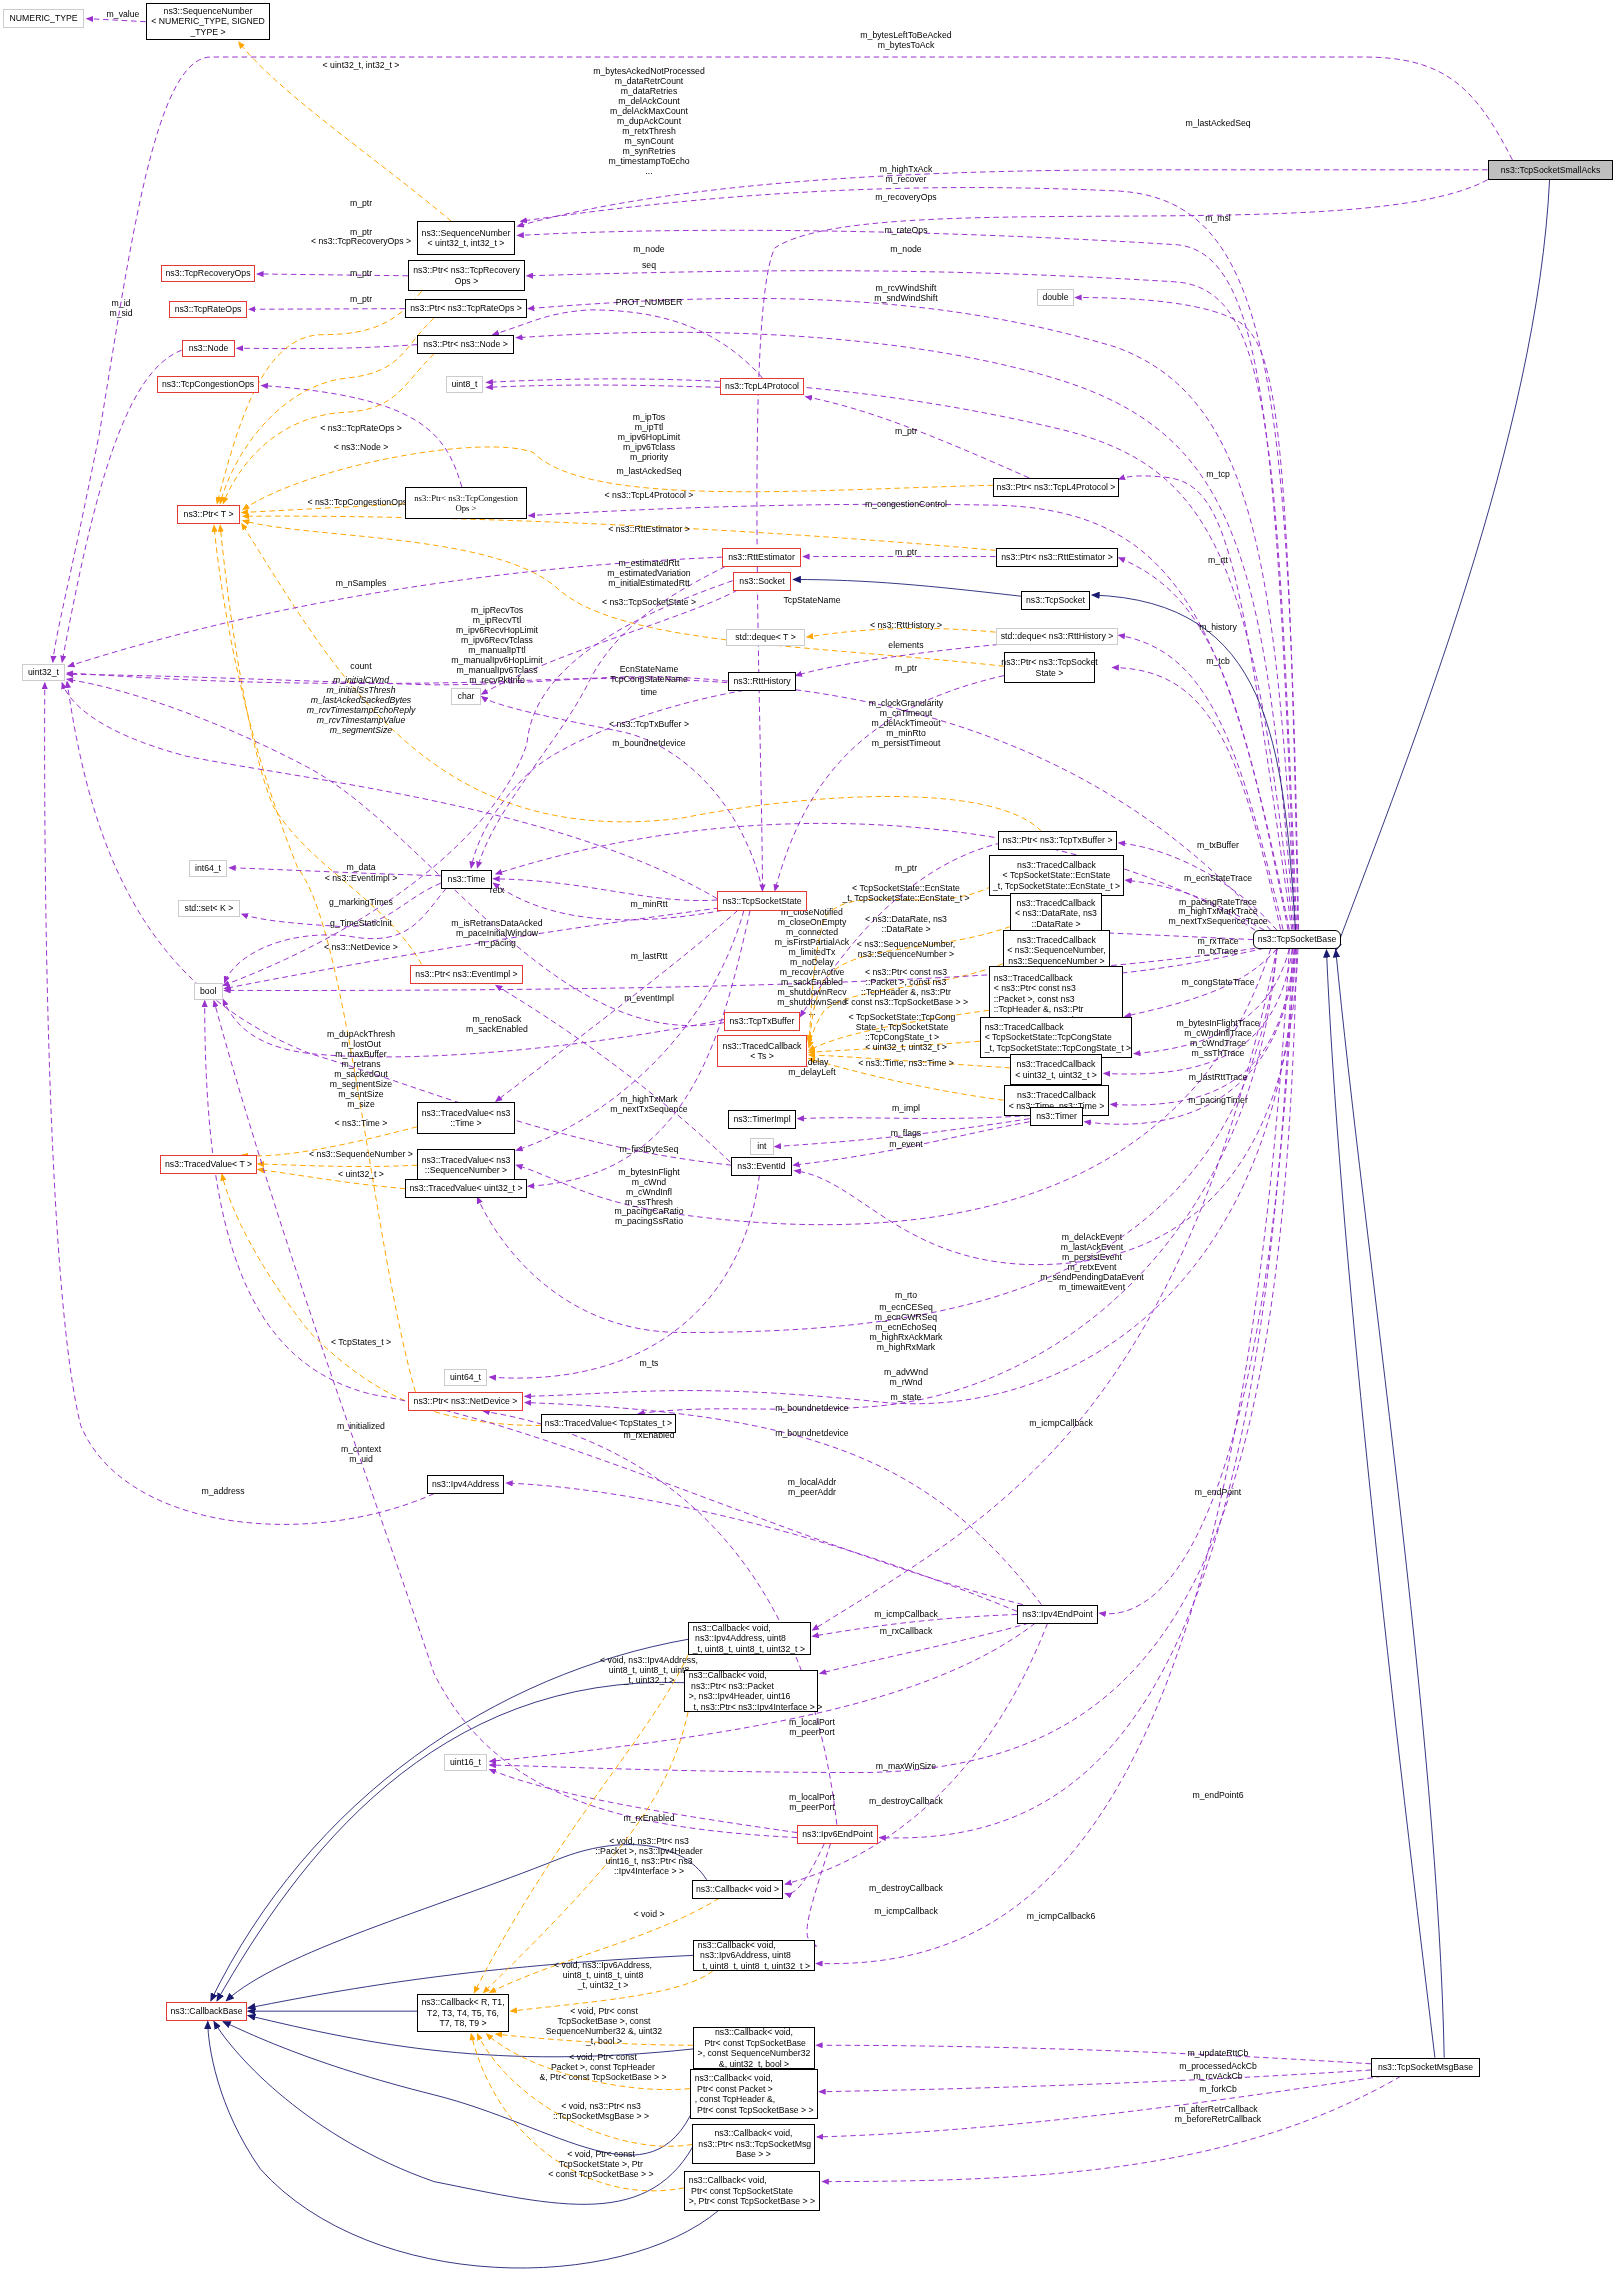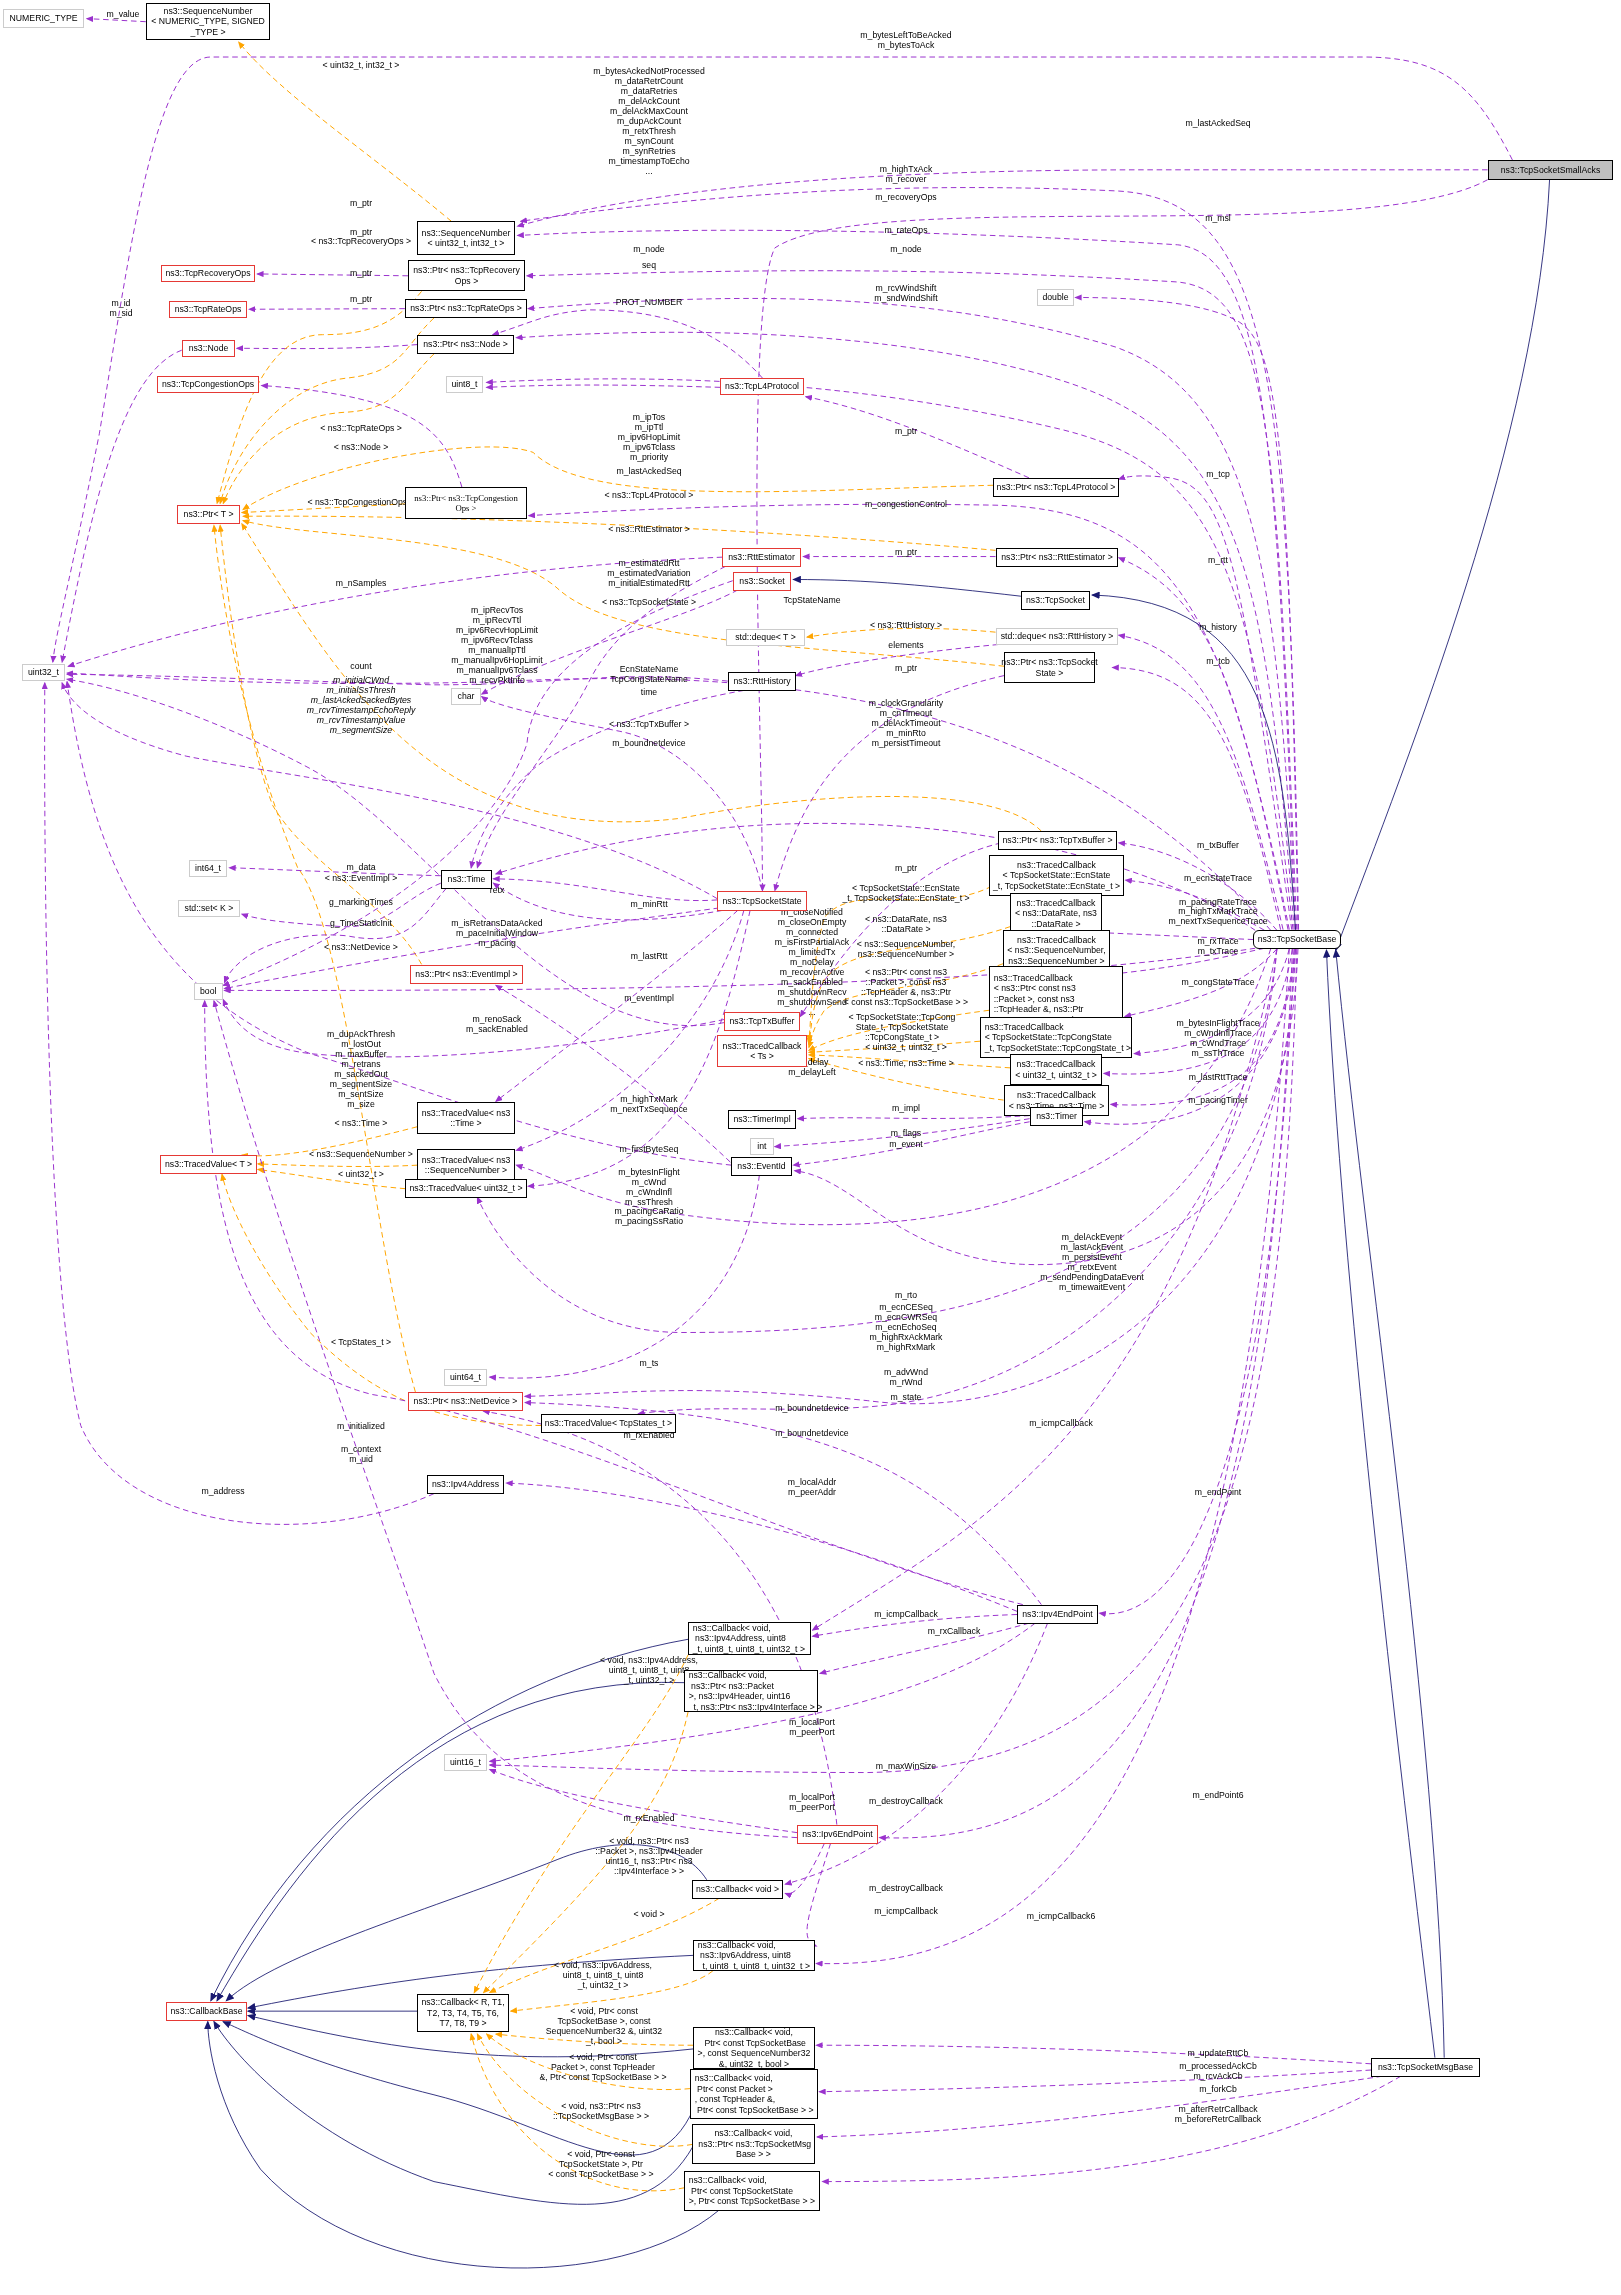--- a/index.html
+++ b/index.html
@@ -361,21 +361,21 @@
     <div class="elabel" style="left: 649px; top: 1430px;">m_rxEnabled</div>
     <div class="elabel" style="left: 812px; top: 1428px;">m_boundnetdevice</div>
     <div class="elabel" style="left: 1061px; top: 1418px;">m_icmpCallback</div>
     <div class="elabel" style="left: 361px; top: 1444px;">m_context
 m_uid</div>
     <div class="elabel" style="left: 223px; top: 1486px;">m_address</div>
     <div class="elabel" style="left: 812px; top: 1477px;">m_localAddr
 m_peerAddr</div>
     <div class="elabel" style="left: 1218px; top: 1487px;">m_endPoint</div>
     <div class="elabel" style="left: 906px; top: 1609px;">m_icmpCallback</div>
-    <div class="elabel" style="left: 906px; top: 1626px; margin-left: 48px;">m_rxCallback</div>
+    <div class="elabel" style="left: 906px; top: 1626px;">m_rxCallback</div>
     <div class="elabel" style="left: 649px; top: 1655px;">&lt; void, ns3::Ipv4Address,
 uint8_t, uint8_t, uint8
 _t, uint32_t &gt;</div>
     <div class="elabel" style="left: 812px; top: 1717px;">m_localPort
 m_peerPort</div>
     <div class="elabel" style="left: 906px; top: 1761px;">m_maxWinSize</div>
     <div class="elabel" style="left: 812px; top: 1792px;">m_localPort
 m_peerPort</div>
     <div class="elabel" style="left: 906px; top: 1796px;">m_destroyCallback</div>
     <div class="elabel" style="left: 1218px; top: 1790px;">m_endPoint6</div>

